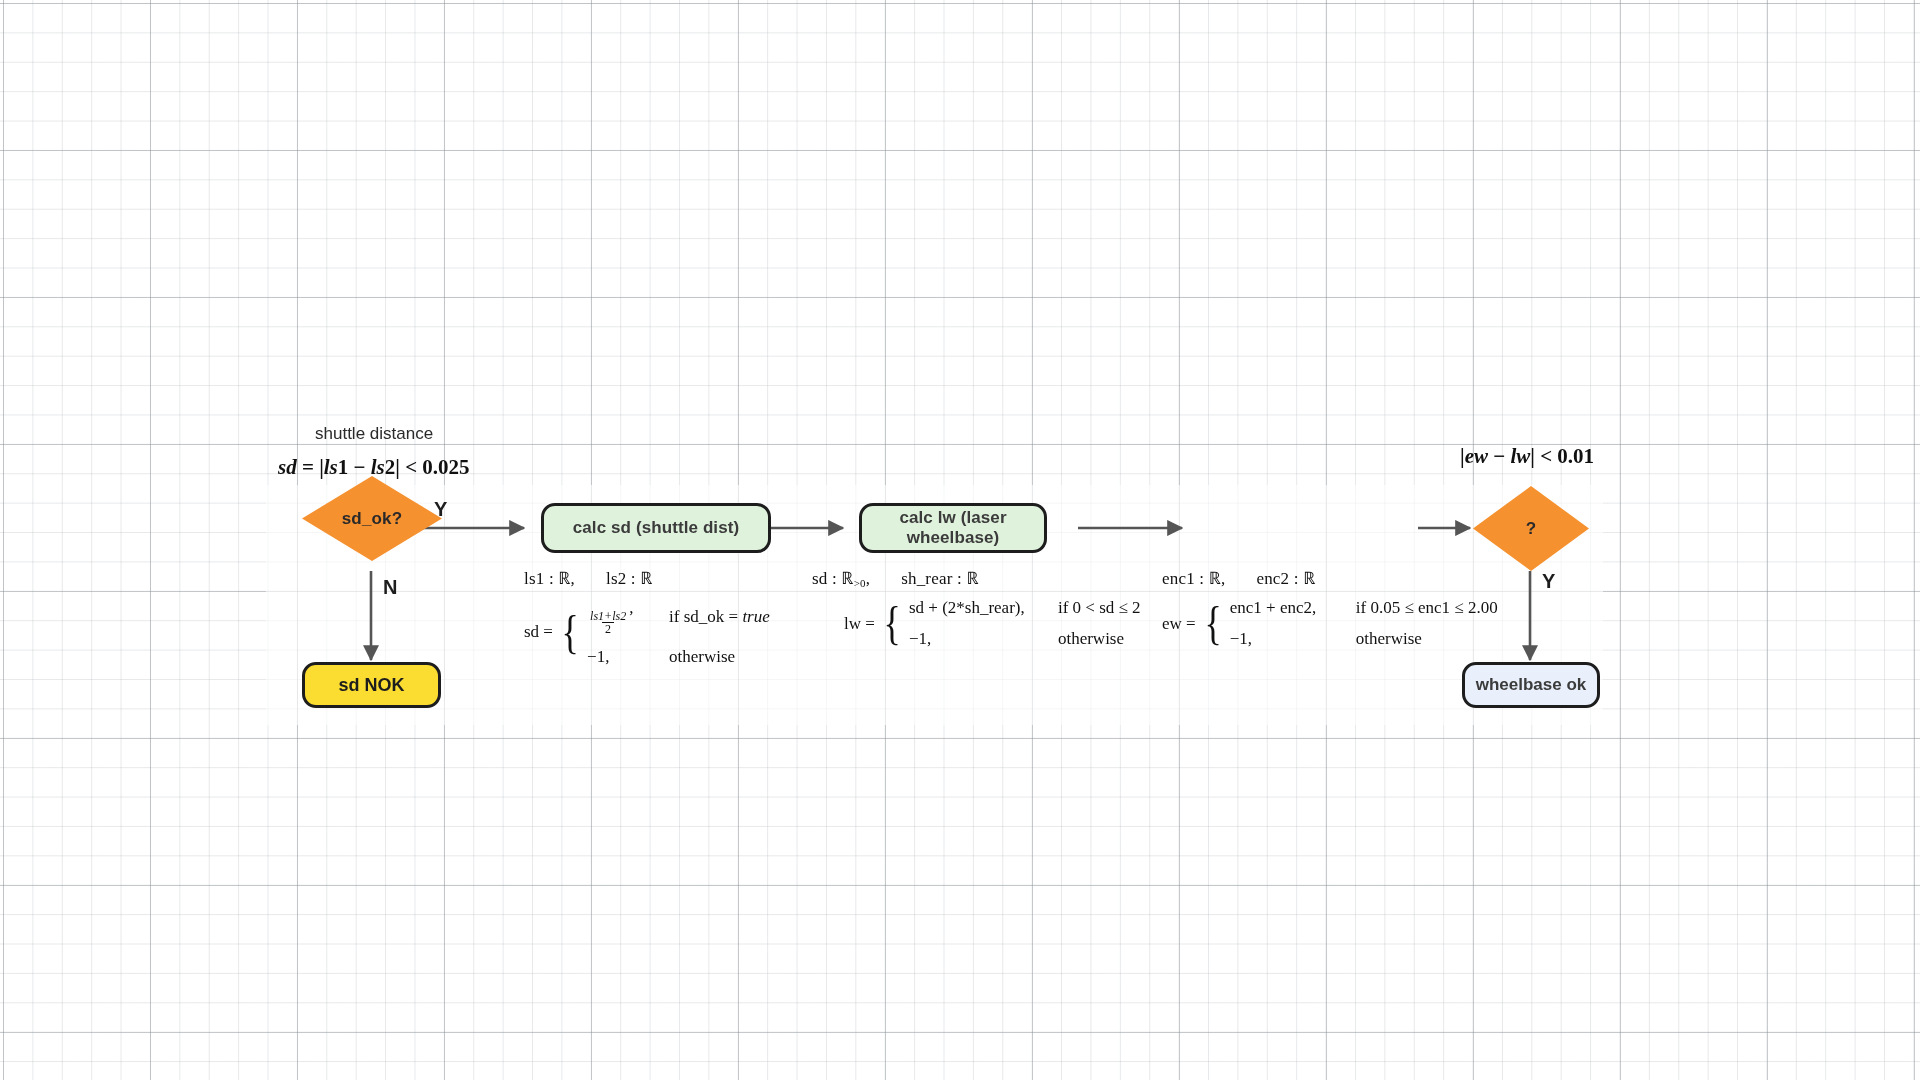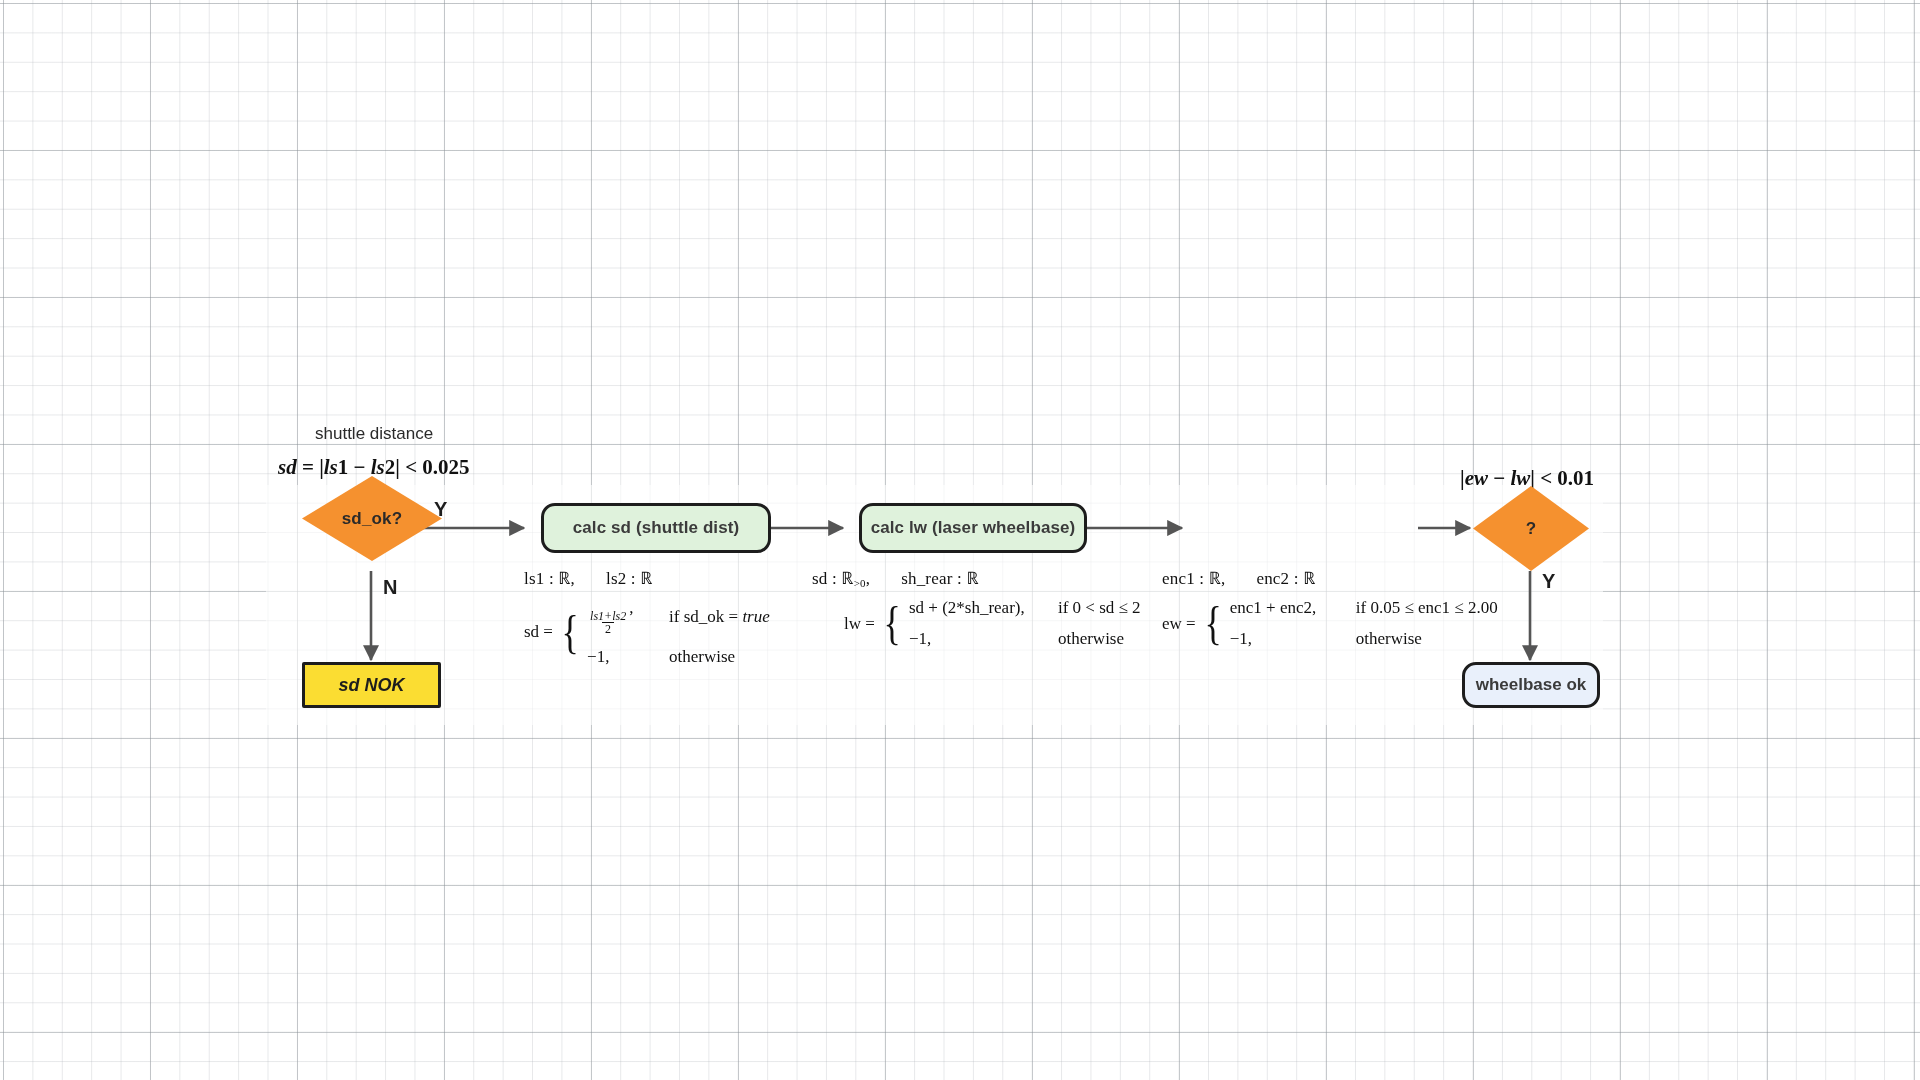--- a/index.html
+++ b/index.html
@@ -63,27 +63,26 @@
     color: #3b3b3b;
     font-size: 17px;
     font-weight: 600;
     letter-spacing: 0.1px;
     height: 50px;
     margin-left: 9px;
   }
 
   .terminal-yellow {
     border: 3px solid #1d1d1d;
-    border-radius: 2px;
+    border-radius: 14px;
     background: #fbdd32;
     color: #1d1d1d;
     font-size: 18px;
     font-weight: 700;
     height: 46px;
-    font-style: italic;
   }
 
   .terminal-blue {
     border: 3px solid #1d1d1d;
     border-radius: 14px;
     background: #e9f0fb;
     color: #3b3b3b;
     font-size: 17px;
     font-weight: 600;
     height: 46px;
@@ -219,32 +218,32 @@
 
     <line x1="1418" y1="528" x2="1470" y2="528" stroke="#555555" stroke-width="2.6" marker-end="url(#arrow)"></line>
 
     <line x1="1530" y1="571" x2="1530" y2="660" stroke="#555555" stroke-width="2.6" marker-end="url(#arrow)"></line>
   </svg>
 
   <div class="caption" style="left:315px; top:424px;">shuttle distance</div>
 
   <div class="math math-headline" style="left:278px; top:455px;"><span class="it">sd</span> = |<span class="it">ls</span>1 − <span class="it">ls</span>2| &lt; 0.025</div>
 
-  <div class="math math-headline" style="left:1460px; top:466px;">|<span class="it">ew</span> − <span class="it">lw</span>| &lt; 0.01</div>
+  <div class="math math-headline" style="left:1460px; top:444px;">|<span class="it">ew</span> − <span class="it">lw</span>| &lt; 0.01</div>
 
   <div class="diamond-wrap" style="left:302px; top:476px; width:140px; height:85px;">
     <div class="diamond-shape"></div>
     <div class="diamond-label">sd_ok?</div>
   </div>
 
   <div class="node proc" style="left:532px; top:503px; width:230px;">
     <span>calc sd (shuttle dist)</span>
   </div>
 
-  <div class="node proc" style="left:850px; top:503px; width:228px;">
+  <div class="node proc" style="left:850px; top:503px; width:188px;">
     <span>calc lw (laser wheelbase)</span>
   </div>
 
 
   <div class="diamond-wrap" style="left:1473px; top:486px; width:116px; height:85px;">
     <div class="diamond-shape"></div>
     <div class="diamond-label">?</div>
   </div>
 
   <div class="node terminal-yellow" style="left:302px; top:662px; width:139px;">

